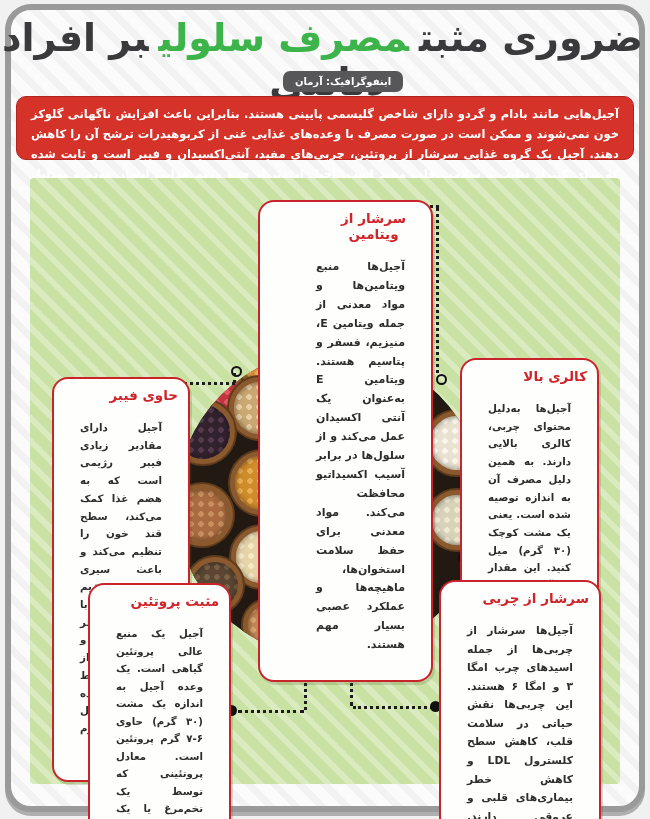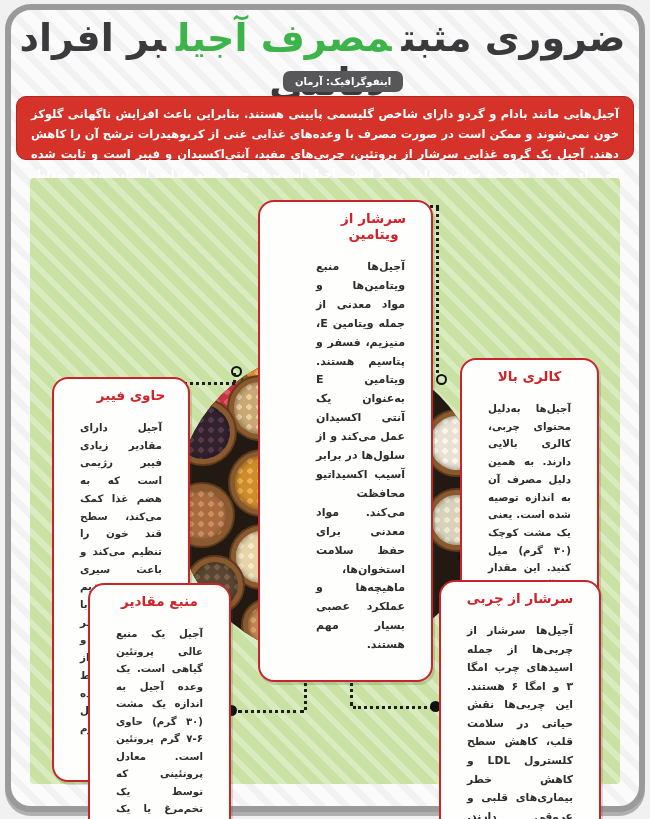--- a/index.html
+++ b/index.html
@@ -54,21 +54,21 @@
     border:5px solid #8a5a2e;box-shadow:0 0 0 2px #5d3b1c, inset 0 0 6px rgba(0,0,0,.45);
     box-sizing:border-box;
   }
   
   .callout{
     position:absolute;background:#fefefc;border:2.5px solid #c9242c;border-radius:16px;
     box-shadow:2px 3px 0 rgba(60,80,30,.18);
     padding:8px 10px 9px;box-sizing:border-box;direction:rtl;
   }
   .callout h3{
-    margin:0 0 5px;color:#d0242b;font-size:13.5px;font-weight:bold;text-align:center;
+    margin:0 0 5px;color:#d0242b;font-size:13.5px;font-weight:bold;
   }
   .callout p{
     margin:16px;color:#2d2d2d;font-weight:bold;line-height:1.72;
     text-align:justify;text-align-last:right;
   }
   .co-vitamin{left:258px;top:200px;width:175px;padding-left:40px;}
   .co-vitamin p{font-size:11px;}
   .co-vitamin h3{text-align:center;padding-left:26px;}
   .co-fiber{left:52px;top:377px;width:138px;}
   .co-fiber p{font-size:10.3px;}
@@ -86,21 +86,21 @@
   .ring{position:absolute;width:11px;height:11px;border:2.5px solid #111;border-radius:50%;box-sizing:border-box;background:transparent;}
 </style>
 </head>
 <body>
 
 <div class="page">
 
   <div class="frame"></div>
 
   <div class="title-wrap">
-    <span>ضروری مثبت</span><span class="hl">مصرف آجیل</span><span>بر افراد دیابتی</span>
+    <span>ضروری مثبت</span><span class="hl">مصرف سلولی</span><span>بر افراد دیابتی</span>
   </div>
 
   <div class="credit-badge">اینفوگرافیک: آرمان ملی</div>
 
   <div class="banner">آجیل‌هایی مانند بادام و گردو دارای شاخص گلیسمی پایینی هستند. بنابراین باعث افزایش ناگهانی گلوکز خون نمی‌شوند و ممکن است در صورت مصرف با وعده‌های غذایی غنی از کربوهیدرات ترشح آن را کاهش دهند. آجیل یک گروه غذایی سرشار از پروتئین، چربی‌های مفید، آنتی‌اکسیدان و فیبر است و ثابت شده که برای کنترل دیابت و سلامت قلب مفید است. آجیل از دیرباز جزو رژیم غذایی انسان بوده و به‌دلیل طعم و بافت تردش مورد توجه قرار گرفته است.</div>
 
   <div class="green-panel"></div>
 
   <div class="photo-circle" id="photo-circle">
       <div class="bowl" style="left: 11px; top: 12px; width: 56px; height: 56px; background-color: rgb(196, 51, 64); background-image: radial-gradient(circle, rgb(224, 90, 100) 2.6px, rgba(0, 0, 0, 0) 3px); background-size: 10px 10px;"></div>
@@ -160,21 +160,21 @@
     <h3>حاوی فیبر</h3>
     <p>آجیل دارای مقادیر زیادی فیبر رژیمی است که به هضم غذا کمک می‌کند، سطح قند خون را تنظیم می‌کند و باعث سیری می‌شود. رژیم غذایی پرفیبر با کاهش خطر چاقی، دیابت و انواع خاصی از سرطان مرتبط است. یک وعده ۳۰ گرمی آجیل حاوی ۳-۴ گرم فیبر است.</p>
   </div>
 
   <div class="callout co-calorie">
     <h3>کالری بالا</h3>
     <p>آجیل‌ها به‌دلیل محتوای چربی، کالری بالایی دارند. به همین دلیل مصرف آن به اندازه توصیه شده است. یعنی یک مشت کوچک (۳۰ گرم) میل کنید. این مقدار از آجیل به‌طور کلی حاوی حدود ۱۸۰-۲۰۰ کیلو کالری است. توصیه می‌شود مبتلایان به دیابت از مشاوره متخصص تغذیه برای تنظیم رژیم غذایی بهره ببرند.</p>
   </div>
 
   <div class="callout co-protein">
-    <h3>منبع مقادیر</h3>
+    <h3>مثبت پروتئین</h3>
     <p>آجیل یک منبع عالی پروتئین گیاهی است. یک وعده آجیل به اندازه یک مشت (۳۰ گرم) حاوی ۶-۷ گرم پروتئین است. معادل پروتئینی که توسط یک تخم‌مرغ یا یک لیوان متوسط (۲۵۰ میلی‌لیتر) شیر تهیه می‌شود. پروتئین‌ها برای رشد و نمو، قدرت عضلانی، ترمیم سلولی و بسیاری دیگر از عملکردهای بدن ضروری هستند.</p>
   </div>
 
   <div class="callout co-fat">
     <h3>سرشار از چربی</h3>
     <p>آجیل‌ها سرشار از چربی‌ها از جمله اسیدهای چرب امگا ۳ و امگا ۶ هستند. این چربی‌ها نقش حیاتی در سلامت قلب، کاهش سطح کلسترول LDL و کاهش خطر بیماری‌های قلبی و عروقی دارند. آجیل‌ها دارای میزان چربی بالایی هستند که از ۴۶ درصد در بادام هندی و پسته تا ۷۶ درصد متغیر است.</p>
   </div>
 
 </div>
 

